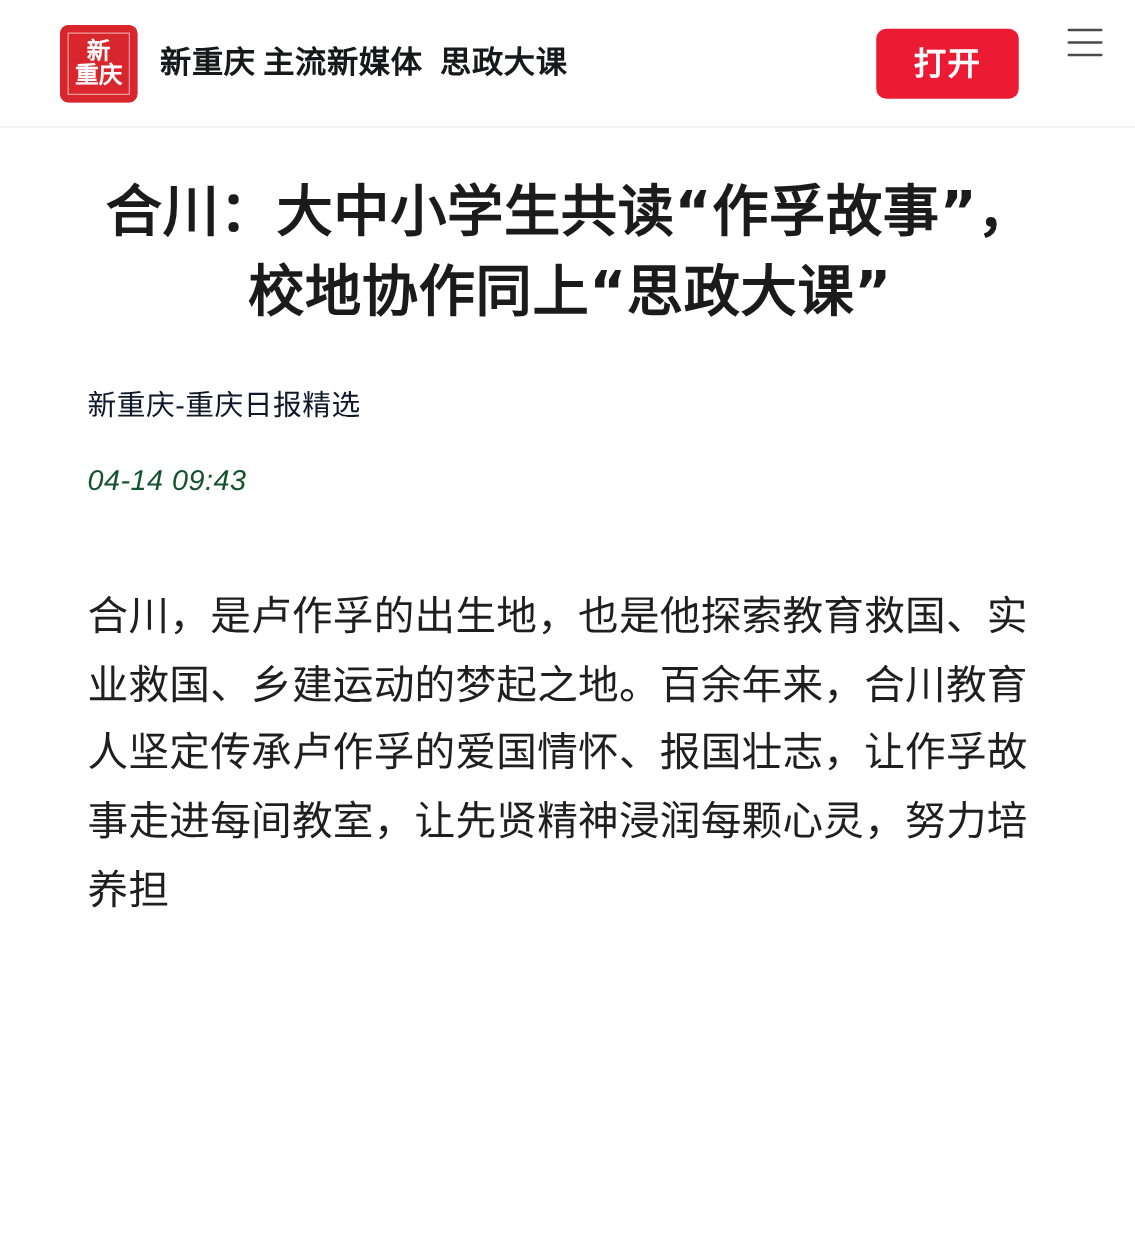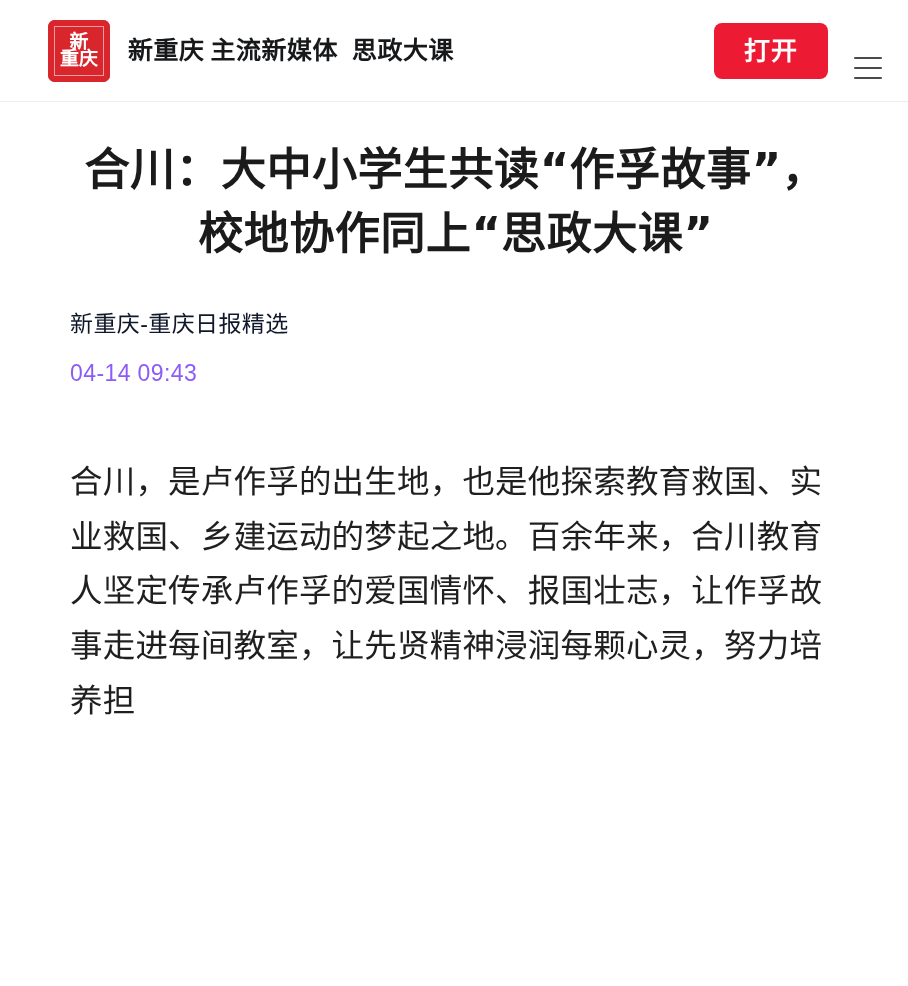--- a/index.html
+++ b/index.html
@@ -62,21 +62,21 @@
     justify-content: center;
     color: #ffffff;
     line-height: 1;
   }
   .logo .logo-char {
     font-family: "DejaVu Serif", "Liberation Serif", serif;
     font-weight: 700;
     font-size: 19px;
     letter-spacing: 0;
   }
-  .logo .logo-char.second { margin-top: 0; font-family: Liberation Mono, monospace; }
+  .logo .logo-char.second { margin-top: 0; }
 
   .brand-text {
     display: flex;
     flex-direction: row;
     justify-content: center;
     gap: 6px;
   }
   .brand-name {
     font-size: 25px;
     font-weight: 700;
@@ -90,22 +90,22 @@
     color: #17181a;
     line-height: 1.05;
     letter-spacing: .5px;
     white-space: nowrap;
   }
   .brand-sub .gap { display: inline-block; width: 14px; }
 
   .appbar-right {
     margin-left: auto;
     display: flex;
-    align-items: flex-end;
-    gap: 26px;
+    align-items: flex-start;
+    gap: 39px;
   }
 
   .open-btn {
     background: #ec1b33;
     color: #ffffff;
     border: none;
     border-radius: 8px;
     font-size: 26px;
     font-weight: 700;
     font-family: "Liberation Sans", "DejaVu Sans", sans-serif;
@@ -152,25 +152,26 @@
   .meta {
     margin-top: 42px;
   }
   .source {
     font-size: 23px;
     color: #0f172a;
     line-height: 1.4;
     letter-spacing: .4px;
   }
   .timestamp {
-    margin-top: 17px;
+    margin-top: 28px;
     font-size: 23px;
-    color: #8b5cf6;
+    color: #14532d;
     line-height: 1.4;
     letter-spacing: .4px;
+    font-style: italic;
   }
 
   .body {
     margin-top: 66px;
   }
   .body p {
     margin: 0 0 42px 0;
     font-size: 32.5px;
     line-height: 1.68;
     color: #1f1f1f;

